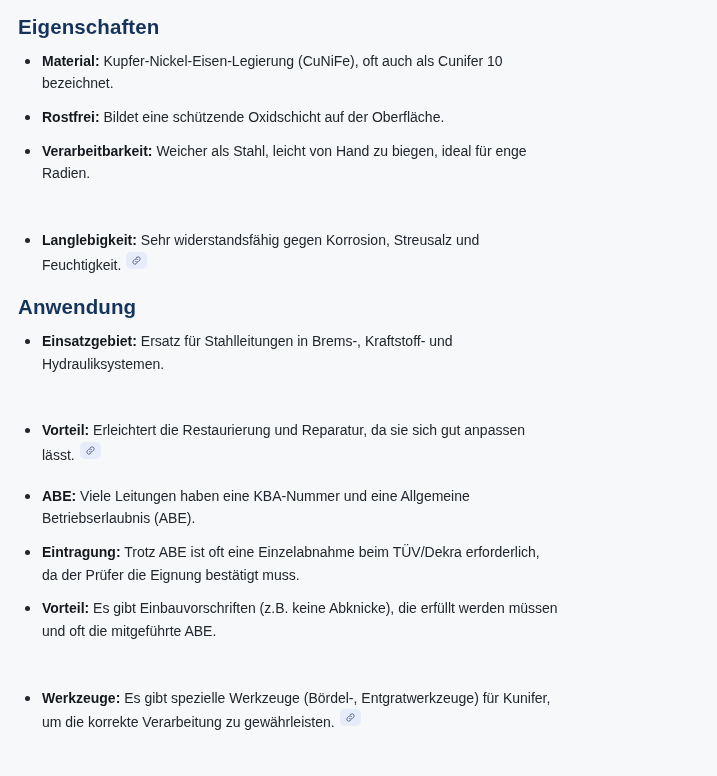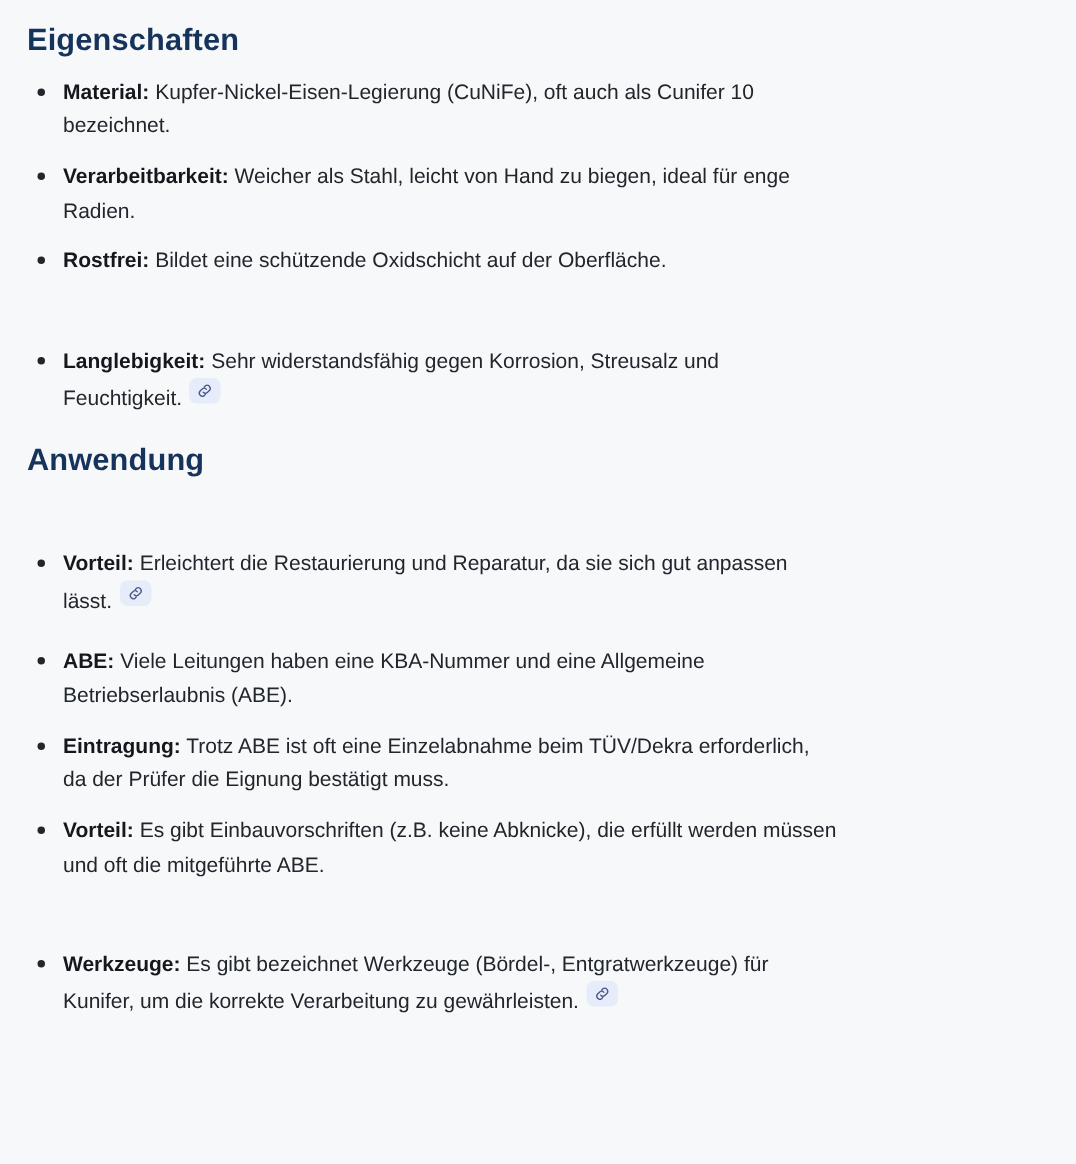--- a/index.html
+++ b/index.html
@@ -83,37 +83,40 @@
 
 <div class="page">
 
   <div class="section">
     <h2 class="section-title">Eigenschaften</h2>
     <ul class="bullets">
       <li>
         <span class="term">Material:</span><span> Kupfer-Nickel-Eisen-Legierung (CuNiFe), oft auch als Cunifer 10 bezeichnet.</span>
       </li>
       <li>
-        <span class="term">Verarbeitbarkeit:</span><span> Weicher als Stahl, leicht von Hand zu biegen, ideal für enge Radien.</span>
+        <span class="term">Rostfrei:</span><span> Bildet eine schützende Oxidschicht auf der Oberfläche.</span>
       </li>
       <li>
-        <span class="term">Rostfrei:</span><span> Bildet eine schützende Oxidschicht auf der Oberfläche.</span>
+        <span class="term">Verarbeitbarkeit:</span><span> Weicher als Stahl, leicht von Hand zu biegen, ideal für enge Radien.</span>
       </li>
       <li>
         <span class="term">Langlebigkeit:</span><span> Sehr widerstandsfähig gegen Korrosion, Streusalz und Feuchtigkeit.</span><span class="cite"><svg width="11" height="11" viewBox="0 0 16 16">
               <path d="M6.5 9.5a3 3 0 0 0 4.2 0l2-2a3 3 0 0 0-4.2-4.2l-1 1" fill="none" stroke="#4a5a86" stroke-width="1.3" stroke-linecap="round"></path>
               <path d="M9.5 6.5a3 3 0 0 0-4.2 0l-2 2a3 3 0 0 0 4.2 4.2l1-1" fill="none" stroke="#4a5a86" stroke-width="1.3" stroke-linecap="round"></path>
             </svg></span>
       </li>
     </ul>
   </div>
 
   <div class="section">
     <h2 class="section-title">Anwendung</h2>
     <ul class="bullets">
+      <li>
+        <span class="term">Einsatzgebiet:</span><span> Ersatz für Stahlleitungen in Brems-, Kraftstoff- und Hydrauliksystemen.</span>
+      </li>
       <li>
         <span class="term">Vorteil:</span><span> Erleichtert die Restaurierung und Reparatur, da sie sich gut anpassen lässt.</span><span class="cite"><svg width="11" height="11" viewBox="0 0 16 16">
               <path d="M6.5 9.5a3 3 0 0 0 4.2 0l2-2a3 3 0 0 0-4.2-4.2l-1 1" fill="none" stroke="#4a5a86" stroke-width="1.3" stroke-linecap="round"></path>
               <path d="M9.5 6.5a3 3 0 0 0-4.2 0l-2 2a3 3 0 0 0 4.2 4.2l1-1" fill="none" stroke="#4a5a86" stroke-width="1.3" stroke-linecap="round"></path>
             </svg></span>
       </li>
     </ul>
   </div>
 
   <div class="section">
@@ -121,21 +124,21 @@
       <li>
         <span class="term">ABE:</span><span> Viele Leitungen haben eine KBA-Nummer und eine Allgemeine Betriebserlaubnis (ABE).</span>
       </li>
       <li>
         <span class="term">Eintragung:</span><span> Trotz ABE ist oft eine Einzelabnahme beim TÜV/Dekra erforderlich, da der Prüfer die Eignung bestätigt muss.</span>
       </li>
       <li>
         <span class="term">Vorteil:</span><span> Es gibt Einbauvorschriften (z.B. keine Abknicke), die erfüllt werden müssen und oft die mitgeführte ABE.</span>
       </li>
       <li>
-        <span class="term">Werkzeuge:</span><span> Es gibt bezeichnet Werkzeuge (Bördel-, Entgratwerkzeuge) für Kunifer, um die korrekte Verarbeitung zu gewährleisten.</span><span class="cite"><svg width="11" height="11" viewBox="0 0 16 16">
+        <span class="term">Werkzeuge:</span><span> Es gibt spezielle Werkzeuge (Bördel-, Entgratwerkzeuge) für Kunifer, um die korrekte Verarbeitung zu gewährleisten.</span><span class="cite"><svg width="11" height="11" viewBox="0 0 16 16">
               <path d="M6.5 9.5a3 3 0 0 0 4.2 0l2-2a3 3 0 0 0-4.2-4.2l-1 1" fill="none" stroke="#4a5a86" stroke-width="1.3" stroke-linecap="round"></path>
               <path d="M9.5 6.5a3 3 0 0 0-4.2 0l-2 2a3 3 0 0 0 4.2 4.2l1-1" fill="none" stroke="#4a5a86" stroke-width="1.3" stroke-linecap="round"></path>
             </svg></span>
       </li>
     </ul>
   </div>
 
 </div>
 
 </body></html>

